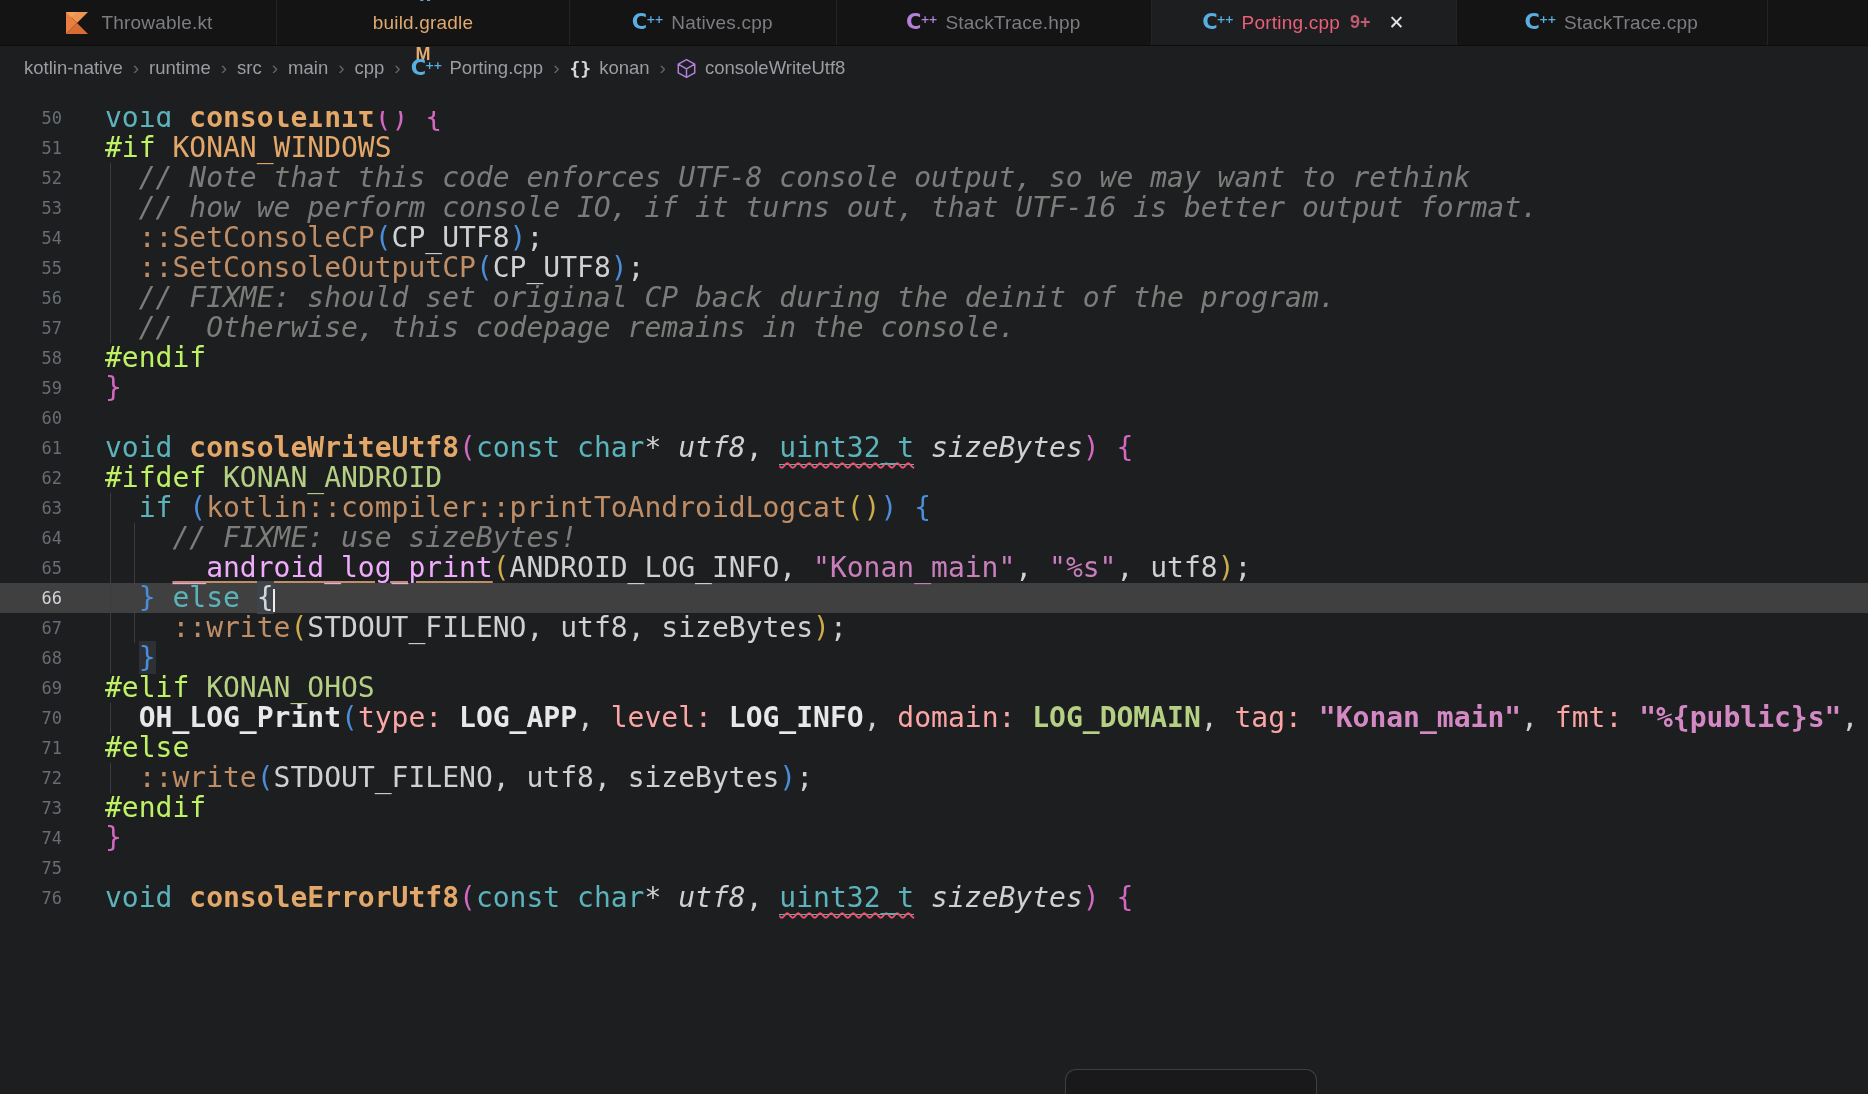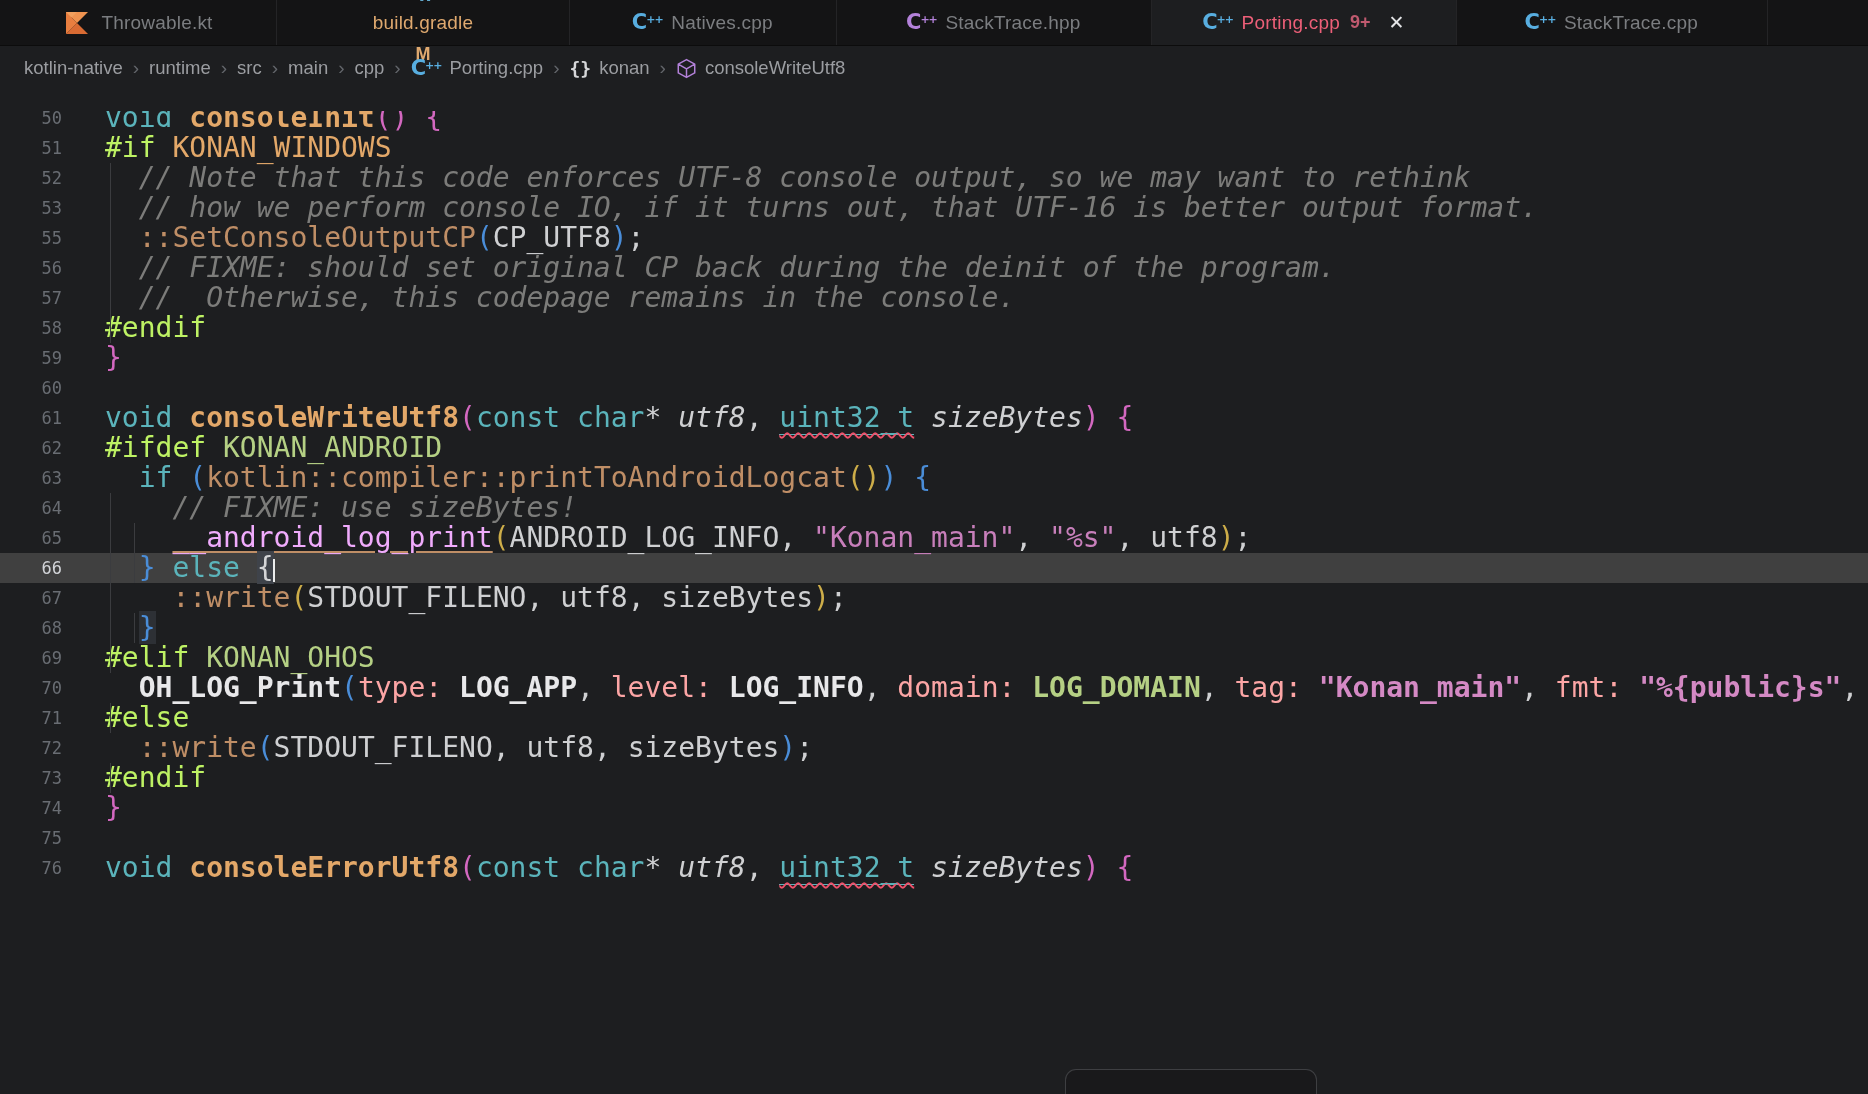--- a/index.html
+++ b/index.html
@@ -201,20 +201,21 @@
         <span>consoleWriteUtf8</span>
       </span>
     </div>
 
   <div id="editor">
     <div id="code-rows">
         <div class="row"><div class="ln">50</div><div class="code"><span class="tk-kw">void</span><span class="tk-pl"> </span><span class="tk-fn">consoleInit</span><span class="tk-p1">()</span><span class="tk-pl"> </span><span class="tk-p1">{</span></div></div>
         <div class="row"><div class="ln">51</div><div class="code"><span class="tk-pp">#if</span><span class="tk-pl"> </span><span class="tk-mo">KONAN_WINDOWS</span></div></div>
         <div class="row"><div class="ln">52</div><div class="code"><span class="tk-cmt">  // Note that this code enforces UTF-8 console output, so we may want to rethink</span></div></div>
         <div class="row"><div class="ln">53</div><div class="code"><span class="tk-cmt">  // how we perform console IO, if it turns out, that UTF-16 is better output format.</span></div></div>
+        <div class="row"><div class="ln">54</div><div class="code"><span class="tk-pl">  </span><span class="tk-call">::SetConsoleCP</span><span class="tk-p2">(</span><span class="tk-pl">CP_UTF8</span><span class="tk-p2">)</span><span class="tk-pl">;</span></div></div>
         <div class="row"><div class="ln">55</div><div class="code"><span class="tk-pl">  </span><span class="tk-call">::SetConsoleOutputCP</span><span class="tk-p2">(</span><span class="tk-pl">CP_UTF8</span><span class="tk-p2">)</span><span class="tk-pl">;</span></div></div>
         <div class="row"><div class="ln">56</div><div class="code"><span class="tk-cmt">  // FIXME: should set original CP back during the deinit of the program.</span></div></div>
         <div class="row"><div class="ln">57</div><div class="code"><span class="tk-cmt">  //  Otherwise, this codepage remains in the console.</span></div></div>
         <div class="row"><div class="ln">58</div><div class="code"><span class="tk-pp">#endif</span></div></div>
         <div class="row"><div class="ln">59</div><div class="code"><span class="tk-p1">}</span></div></div>
         <div class="row"><div class="ln">60</div><div class="code"></div></div>
         <div class="row"><div class="ln">61</div><div class="code"><span class="tk-kw">void</span><span class="tk-pl"> </span><span class="tk-fn">consoleWriteUtf8</span><span class="tk-p1">(</span><span class="tk-kw">const</span><span class="tk-pl"> </span><span class="tk-kw">char</span><span class="tk-pl">*</span><span class="tk-pl"> </span><span class="tk-pli">utf8</span><span class="tk-pl">, </span><span class="tk-err">uint32_t</span><span class="tk-pl"> </span><span class="tk-pli">sizeBytes</span><span class="tk-p1">)</span><span class="tk-pl"> </span><span class="tk-p1">{</span></div></div>
         <div class="row"><div class="ln">62</div><div class="code"><span class="tk-pp">#ifdef</span><span class="tk-pl"> </span><span class="tk-mg">KONAN_ANDROID</span></div></div>
         <div class="row"><div class="ln">63</div><div class="code"><span class="tk-pl">  </span><span class="tk-kw">if</span><span class="tk-pl"> </span><span class="tk-p2">(</span><span class="tk-call">kotlin::compiler::printToAndroidLogcat</span><span class="tk-p3">()</span><span class="tk-p2">)</span><span class="tk-pl"> </span><span class="tk-p2">{</span></div></div>
         <div class="row"><div class="ln">64</div><div class="code"><span class="tk-cmt">    // FIXME: use sizeBytes!</span></div></div>

